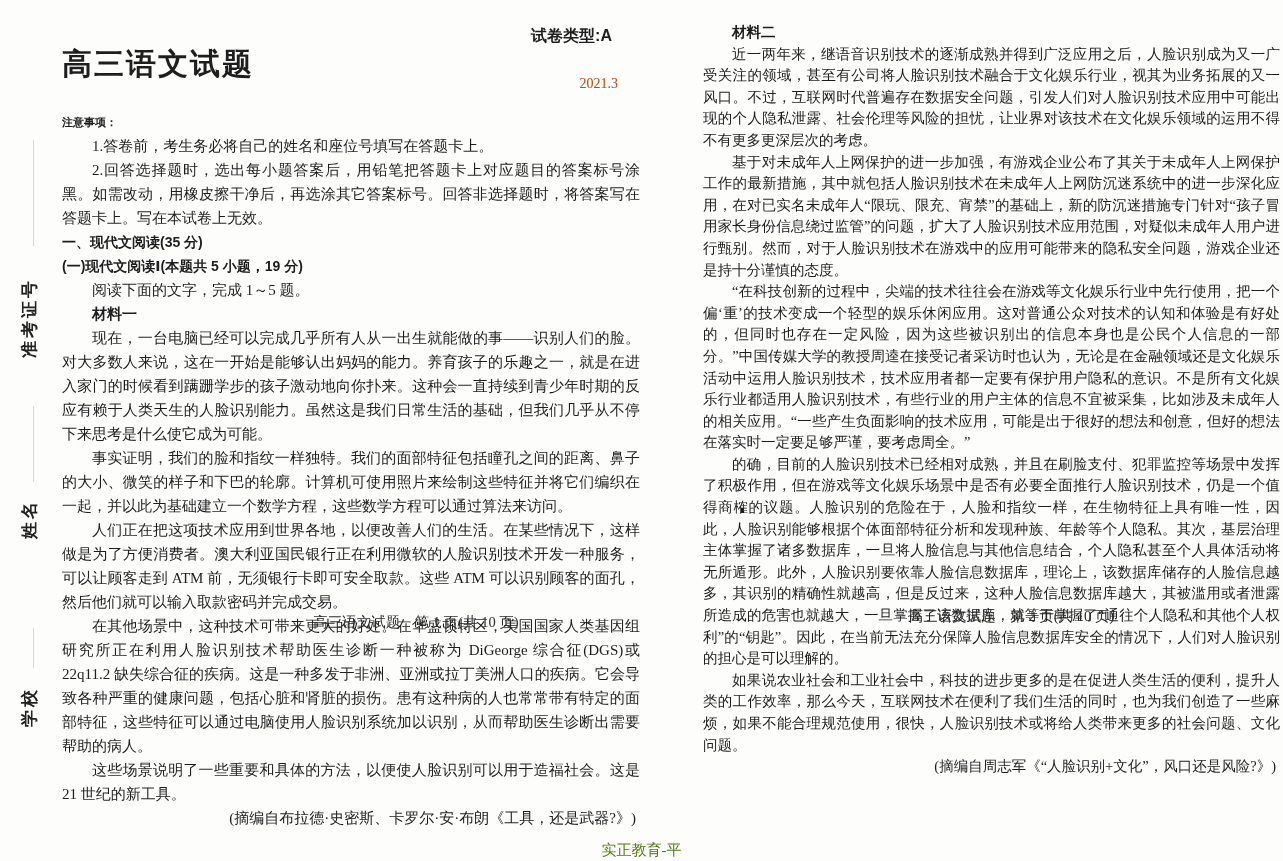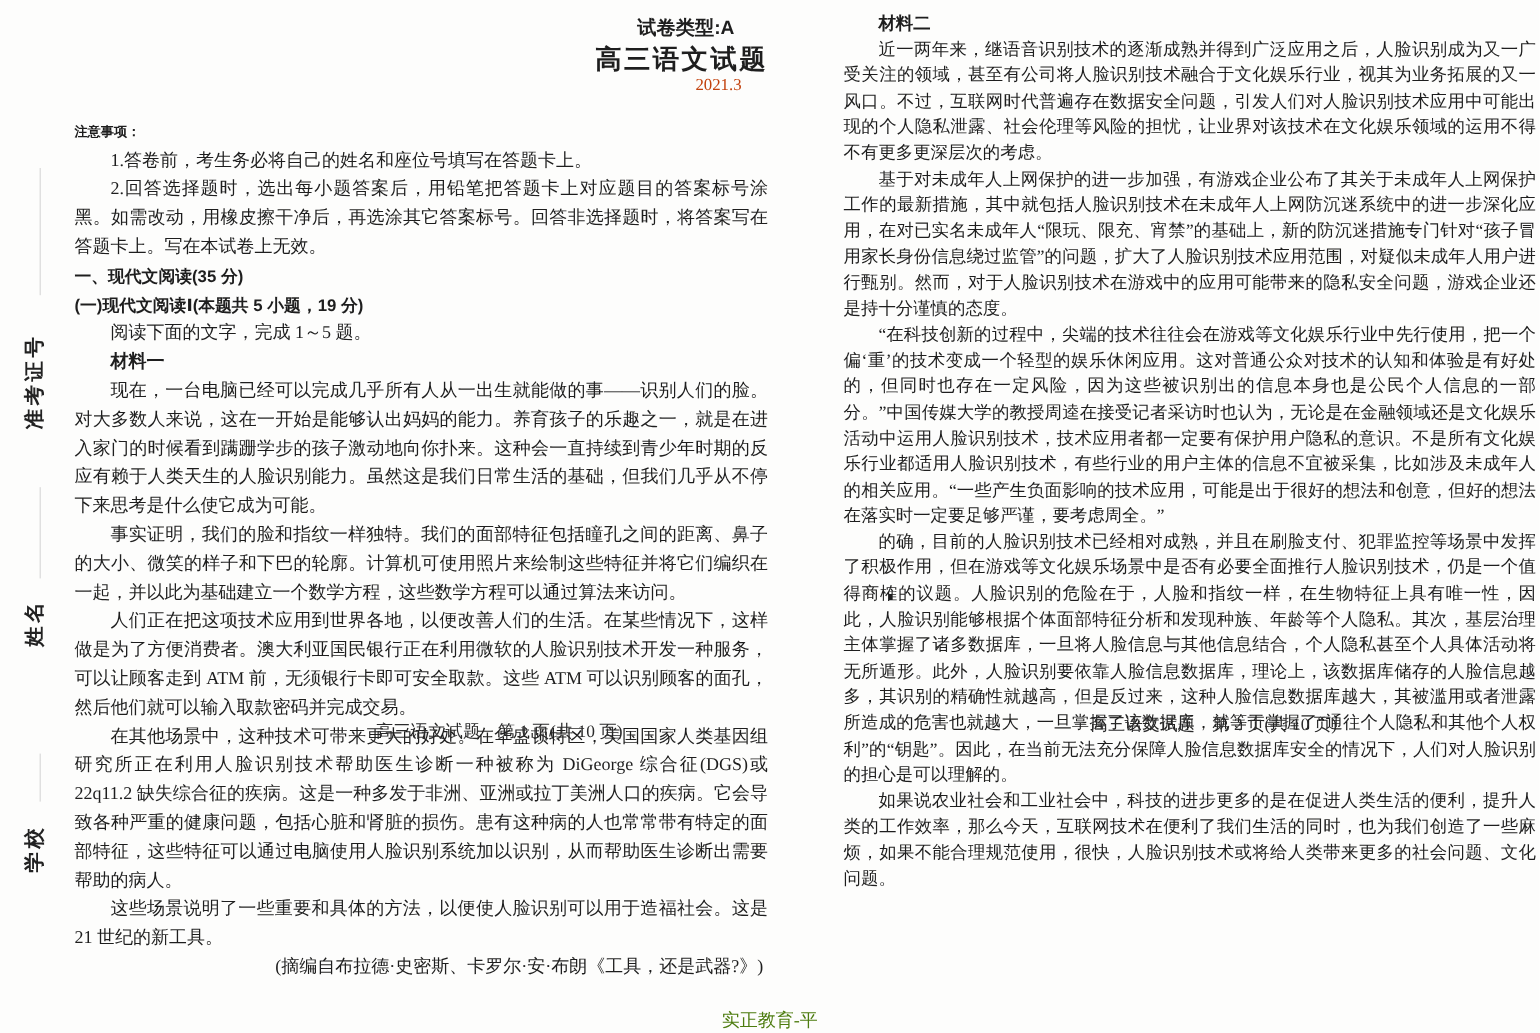--- a/index.html
+++ b/index.html
@@ -21,36 +21,36 @@
     font-family:"Liberation Sans","DejaVu Sans",sans-serif;
     font-weight:bold; font-size:17px; letter-spacing:3px;
     white-space:nowrap; color:#222;
   }
   .seal-line { position:absolute; left:33px; width:1px; background:#d9d9d9; }
   .seal-line.l1 { top:140px; height:106px; }
   .seal-line.l2 { top:406px; height:76px; }
   .seal-line.l3 { top:628px; height:40px; }
 
   
-  .page { position:absolute; top:0; height:634px; text-align:justify; }
+  .page { position:absolute; top:12px; height:634px; text-align:justify; }
   .page1 { left:62px;  width:578px; font-size:15px;   line-height:24px; }
   .page2 { left:703px; width:577px; font-size:14.5px; line-height:21.6px; padding-top:10px; }
 
   .hei { font-family:"Liberation Sans","DejaVu Sans",sans-serif; font-weight:bold; }
   .indent { text-indent:2em; }
 
   .paper-type {
     text-align:right; padding:12px 28px 0 0;
     font-family:"Liberation Sans","DejaVu Sans",sans-serif;
     font-weight:bold; font-size:16px;
   }
   .title-row { position:relative; margin-top:4px; height:46px; }
   .exam-title {
-    text-align:right; font-size:22px; letter-spacing:2px;
-    font-family:Liberation Mono, monospace; font-weight:bold;
+    text-align:left; font-size:30px; letter-spacing:2px;
+    font-family:Liberation Sans, sans-serif; font-weight:bold;
   }
   .exam-date { position:absolute; right:22px; bottom:2px; font-size:14px; color:#c2410c; }
 
   .notice-heading { margin-top:12px; font-size:11px;font-family:Liberation Serif, serif; }
   .sect { font-size:14px; }
 
   .attribution { text-align:right; padding-right:4px; }
 
   .footer {
     position:absolute; bottom:12px; left:0; width:100%;
@@ -98,17 +98,18 @@
     <div class="footer">高三语文试题　第 1 页(共 10 页)</div>
   </div>
 
   <div class="page page2">
     <p class="indent hei">材料二</p>
     <p class="indent">近一两年来，继语音识别技术的逐渐成熟并得到广泛应用之后，人脸识别成为又一广受关注的领域，甚至有公司将人脸识别技术融合于文化娱乐行业，视其为业务拓展的又一风口。不过，互联网时代普遍存在数据安全问题，引发人们对人脸识别技术应用中可能出现的个人隐私泄露、社会伦理等风险的担忧，让业界对该技术在文化娱乐领域的运用不得不有更多更深层次的考虑。</p>
     <p class="indent">基于对未成年人上网保护的进一步加强，有游戏企业公布了其关于未成年人上网保护工作的最新措施，其中就包括人脸识别技术在未成年人上网防沉迷系统中的进一步深化应用，在对已实名未成年人“限玩、限充、宵禁”的基础上，新的防沉迷措施专门针对“孩子冒用家长身份信息绕过监管”的问题，扩大了人脸识别技术应用范围，对疑似未成年人用户进行甄别。然而，对于人脸识别技术在游戏中的应用可能带来的隐私安全问题，游戏企业还是持十分谨慎的态度。</p>
     <p class="indent">“在科技创新的过程中，尖端的技术往往会在游戏等文化娱乐行业中先行使用，把一个偏‘重’的技术变成一个轻型的娱乐休闲应用。这对普通公众对技术的认知和体验是有好处的，但同时也存在一定风险，因为这些被识别出的信息本身也是公民个人信息的一部分。”中国传媒大学的教授周逵在接受记者采访时也认为，无论是在金融领域还是文化娱乐活动中运用人脸识别技术，技术应用者都一定要有保护用户隐私的意识。不是所有文化娱乐行业都适用人脸识别技术，有些行业的用户主体的信息不宜被采集，比如涉及未成年人的相关应用。“一些产生负面影响的技术应用，可能是出于很好的想法和创意，但好的想法在落实时一定要足够严谨，要考虑周全。”</p>
     <p class="indent">的确，目前的人脸识别技术已经相对成熟，并且在刷脸支付、犯罪监控等场景中发挥了积极作用，但在游戏等文化娱乐场景中是否有必要全面推行人脸识别技术，仍是一个值得商榷的议题。人脸识别的危险在于，人脸和指纹一样，在生物特征上具有唯一性，因此，人脸识别能够根据个体面部特征分析和发现种族、年龄等个人隐私。其次，基层治理主体掌握了诸多数据库，一旦将人脸信息与其他信息结合，个人隐私甚至个人具体活动将无所遁形。此外，人脸识别要依靠人脸信息数据库，理论上，该数据库储存的人脸信息越多，其识别的精确性就越高，但是反过来，这种人脸信息数据库越大，其被滥用或者泄露所造成的危害也就越大，一旦掌握了该数据库，就等于掌握了“通往个人隐私和其他个人权利”的“钥匙”。因此，在当前无法充分保障人脸信息数据库安全的情况下，人们对人脸识别的担心是可以理解的。</p>
     <p class="indent">如果说农业社会和工业社会中，科技的进步更多的是在促进人类生活的便利，提升人类的工作效率，那么今天，互联网技术在便利了我们生活的同时，也为我们创造了一些麻烦，如果不能合理规范使用，很快，人脸识别技术或将给人类带来更多的社会问题、文化问题。</p>
+    <p class="attribution">(摘编自周志军《“人脸识别+文化”，风口还是风险?》)</p>
     <div class="footer">高三语文试题　第 2 页(共 10 页)</div>
   </div>
 
   <div class="watermark">实正教育-平</div>
 </div>
 
 </body></html>

